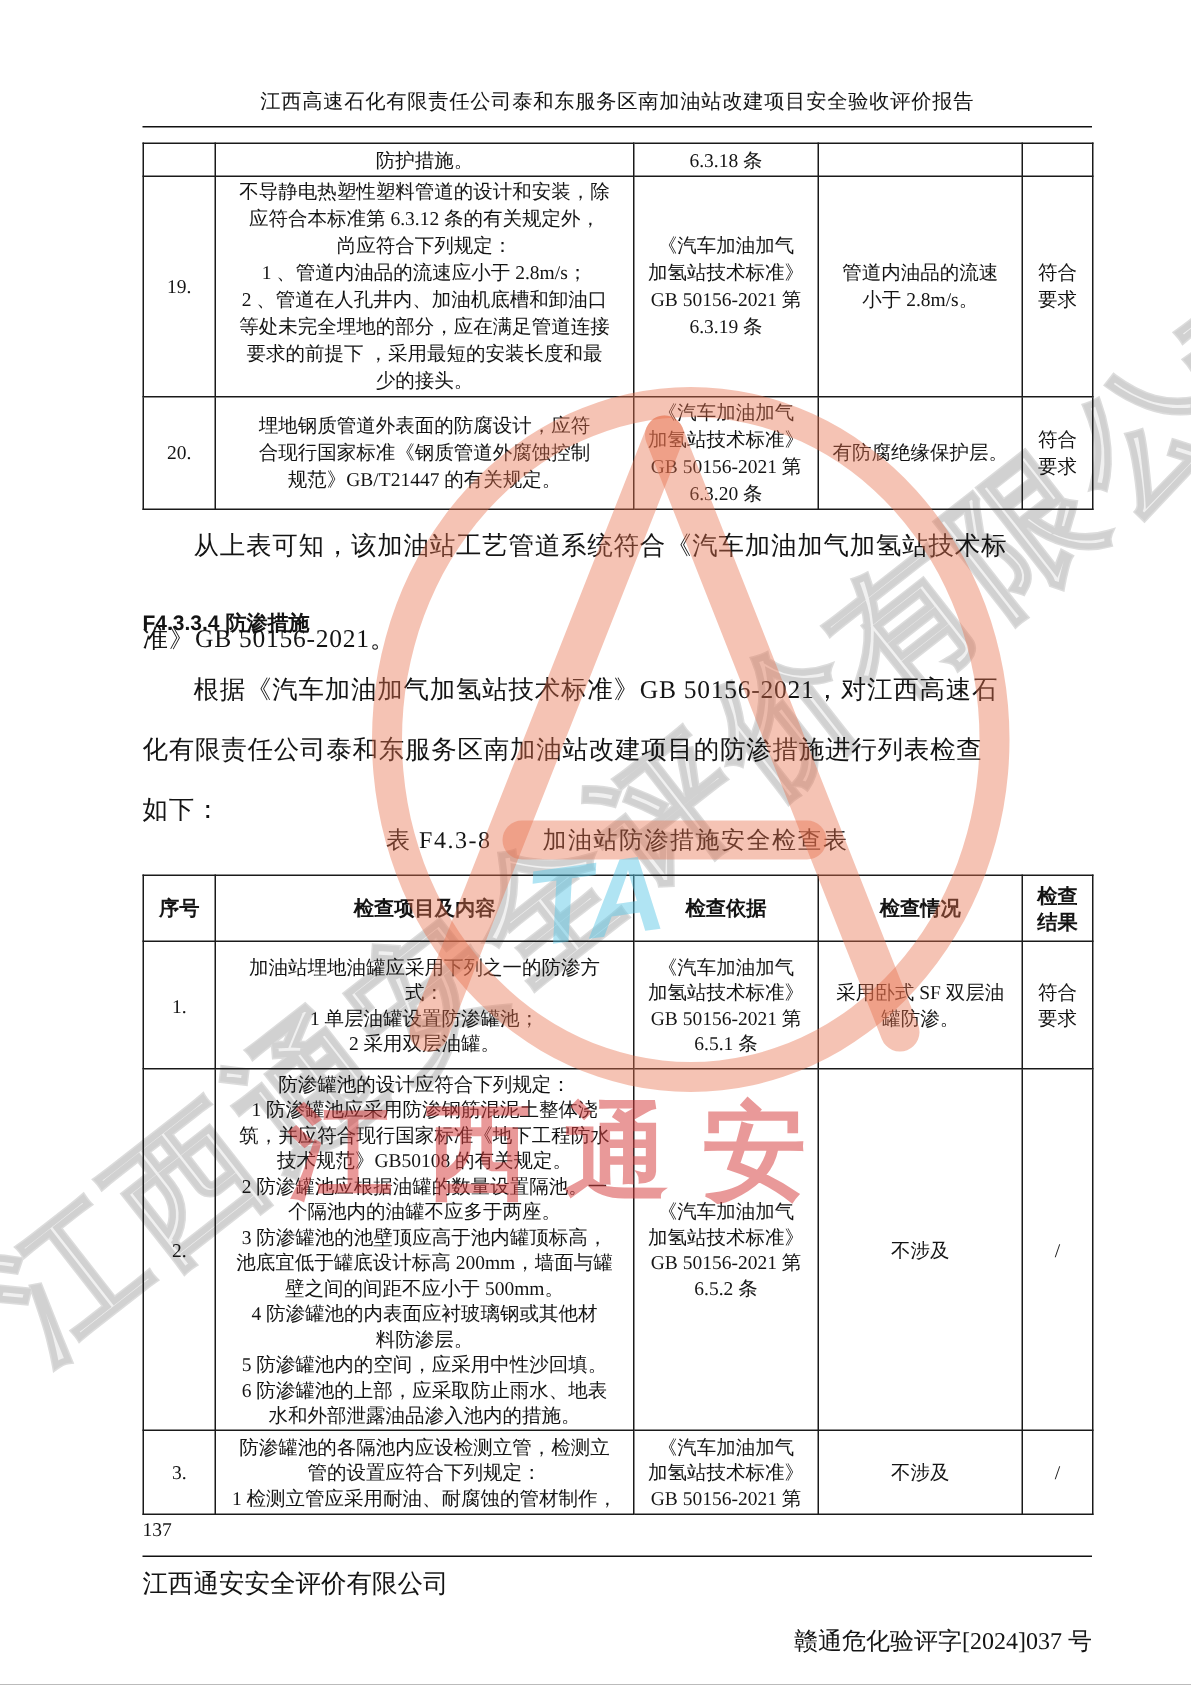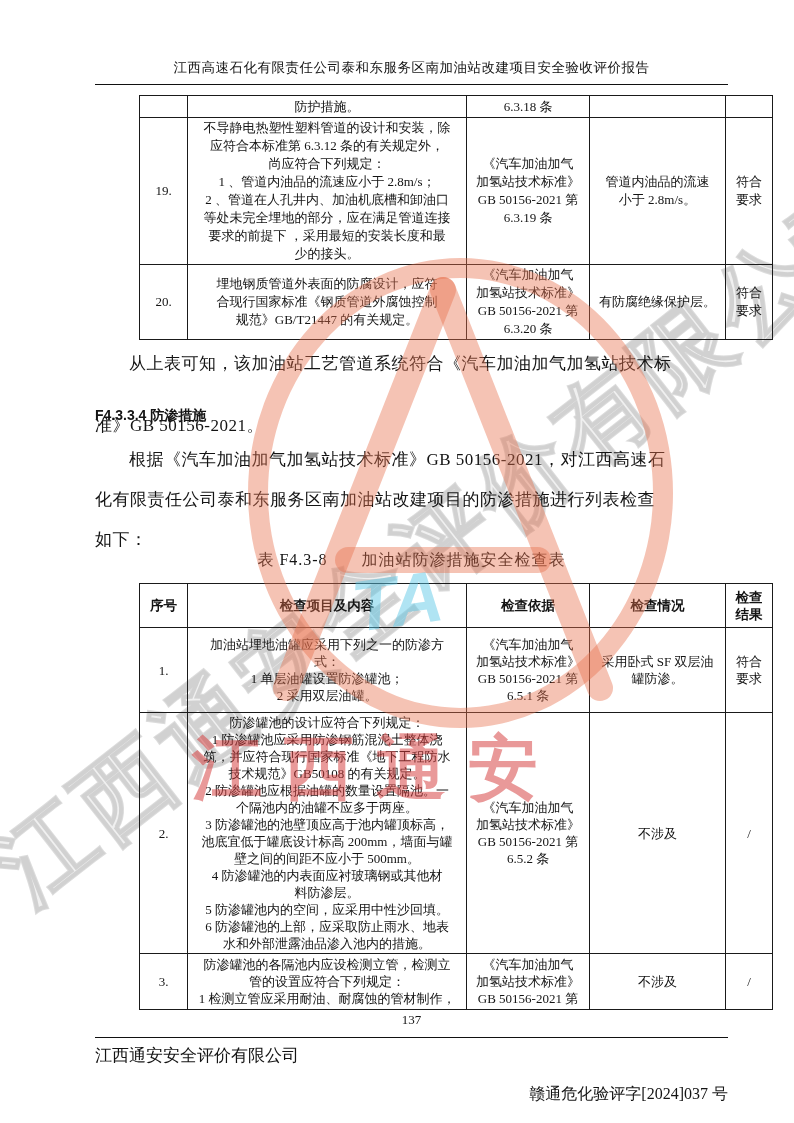--- a/index.html
+++ b/index.html
@@ -5,41 +5,41 @@
   html,body{margin:0;padding:0;background:#888;}
   .page{
     position:relative;width:794px;height:1123px;background:#fff;
     margin:0 auto;overflow:hidden;
     font-family:"Liberation Serif","DejaVu Serif",serif;color:#141414;
   }
   
   .header-title{position:absolute;top:59px;left:95px;width:633px;text-align:center;
     font-size:13.5px;letter-spacing:.5px;}
   .header-rule{position:absolute;top:84px;left:95px;width:633px;border-top:1.5px solid #111;}
-  .page-number{position:absolute;top:1012px;left:95px;width:633px;text-align:center;font-size:13px;}
+  .page-number{position:absolute;top:1012px;left:95px;width:633px;font-size:13px;}
   .footer-rule{position:absolute;top:1037px;left:95px;width:633px;border-top:1.5px solid #111;}
   .footer-left{position:absolute;top:1044px;left:95px;font-size:17px;}
   .footer-right{position:absolute;top:1044px;right:66px;font-size:16px;margin-top:40px;}
   
   .para{position:absolute;left:95px;width:633px;font-size:17px;line-height:62px;
     text-indent:2em;white-space:pre-line;letter-spacing:.5px;}
   #para1{top:333px;}
   #para2{top:440px;line-height:40px;font-family:Liberation Serif, serif;}
   .section-heading{position:absolute;top:407px;left:95px;font-size:14px;font-weight:bold;
     font-family:"Liberation Sans","DejaVu Sans",sans-serif;}
   .table-title{position:absolute;top:550px;left:95px;width:633px;text-align:center;
     font-size:16px;letter-spacing:1px;}
   
   table.doc{position:absolute;left:95px;border-collapse:collapse;table-layout:fixed;
     width:633px;font-size:13px;}
   #table1{top:95px;}
   #table2{top:583px;}
   table.doc td,table.doc th{border:1px solid #1a1a1a;vertical-align:middle;
     text-align:center;padding:1px 2px;white-space:pre-line;overflow:hidden;}
-  table.doc{border:1.5px solid #1a1a1a;margin-left:44px;}
+  table.doc{border:1.5px solid #1a1a1a;}
   #table1 td{line-height:18px;}
   #table2 td{line-height:17px;}
   #table2 th{font-size:13.5px;font-weight:bold;line-height:17px;}
   .col-no{width:48px;}.col-content{width:279px;}.col-basis{width:123px;}
   .col-situation{width:136px;}.col-result{width:47px;}
   
   .wm{pointer-events:none;}
   #wm-gray{position:absolute;left:-30px;top:832px;z-index:0;white-space:nowrap;
     font-size:95px;font-weight:bold;letter-spacing:6px;
     transform:rotate(-38deg);transform-origin:0 0;

